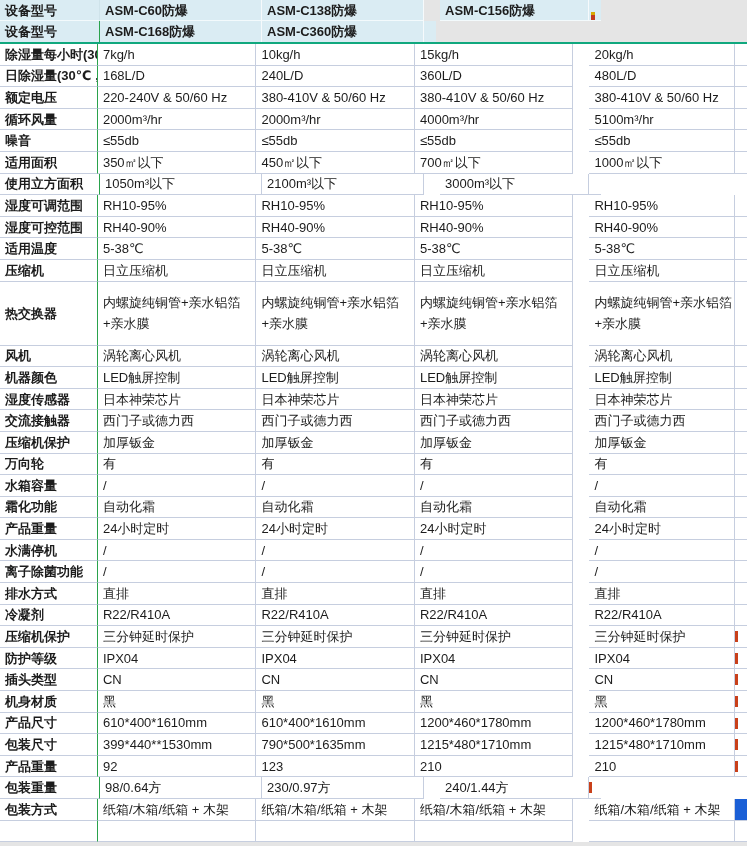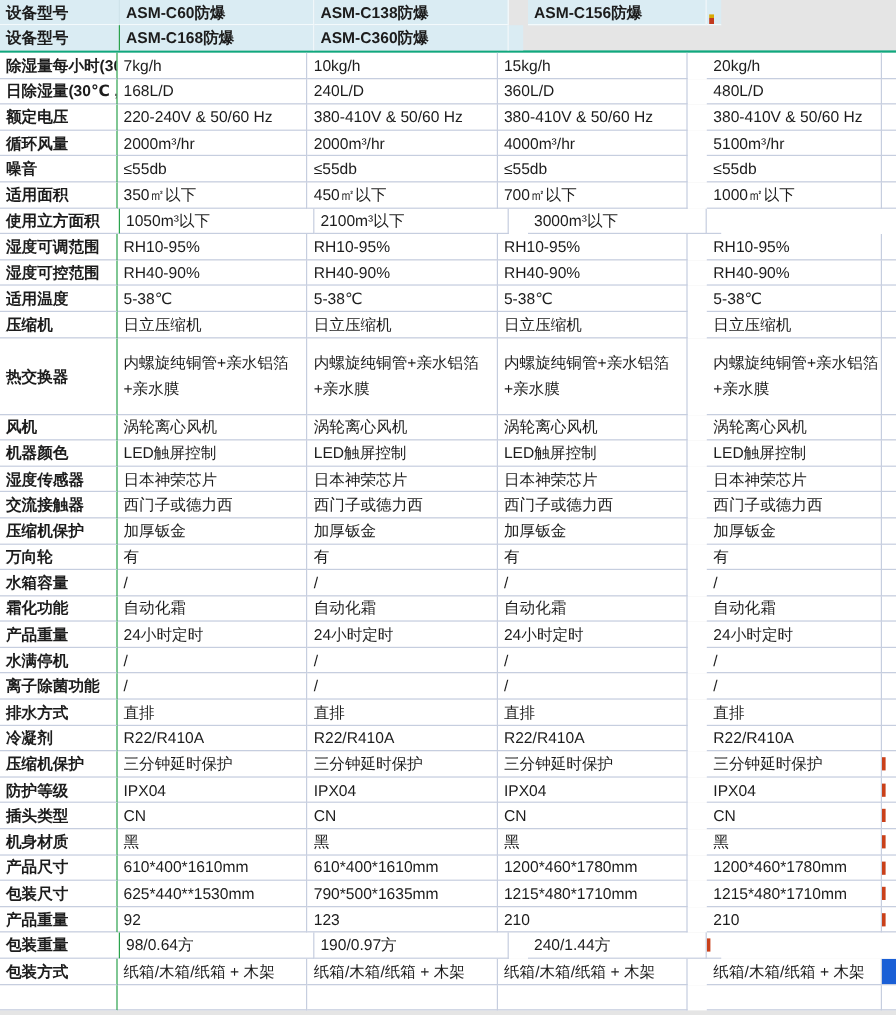--- a/index.html
+++ b/index.html
@@ -313,42 +313,42 @@
     <div class="cell cv">610*400*1610mm</div>
     <div class="cell cv">610*400*1610mm</div>
     <div class="cell cv">1200*460*1780mm</div>
     <div class="cell c4">1200*460*1780mm</div>
     <div class="cell c5">
           <div class="red-frag"></div>
         </div>
   </div>
       <div class="row">
     <div class="cell c0">包装尺寸</div>
-    <div class="cell cv">625*440**1530mm</div>
+    <div class="cell cv">399*440**1530mm</div>
     <div class="cell cv">790*500*1635mm</div>
     <div class="cell cv">1215*480*1710mm</div>
     <div class="cell c4">1215*480*1710mm</div>
     <div class="cell c5">
           <div class="red-frag"></div>
         </div>
   </div>
       <div class="row">
     <div class="cell c0">产品重量</div>
     <div class="cell cv">92</div>
     <div class="cell cv">123</div>
     <div class="cell cv">210</div>
     <div class="cell c4">210</div>
     <div class="cell c5">
           <div class="red-frag"></div>
         </div>
   </div>
       <div class="row">
     <div class="cell c0">包装重量</div>
     <div class="cell cv">98/0.64方</div>
-    <div class="cell cv">190/0.97方</div>
+    <div class="cell cv">230/0.97方</div>
     <div class="cell c4">240/1.44方</div>
     <div class="cell c5">
           <div class="red-frag"></div>
         </div>
   </div>
       <div class="row">
     <div class="cell c0">包装方式</div>
     <div class="cell cv">纸箱/木箱/纸箱 + 木架</div>
     <div class="cell cv">纸箱/木箱/纸箱 + 木架</div>
     <div class="cell cv">纸箱/木箱/纸箱 + 木架</div>

